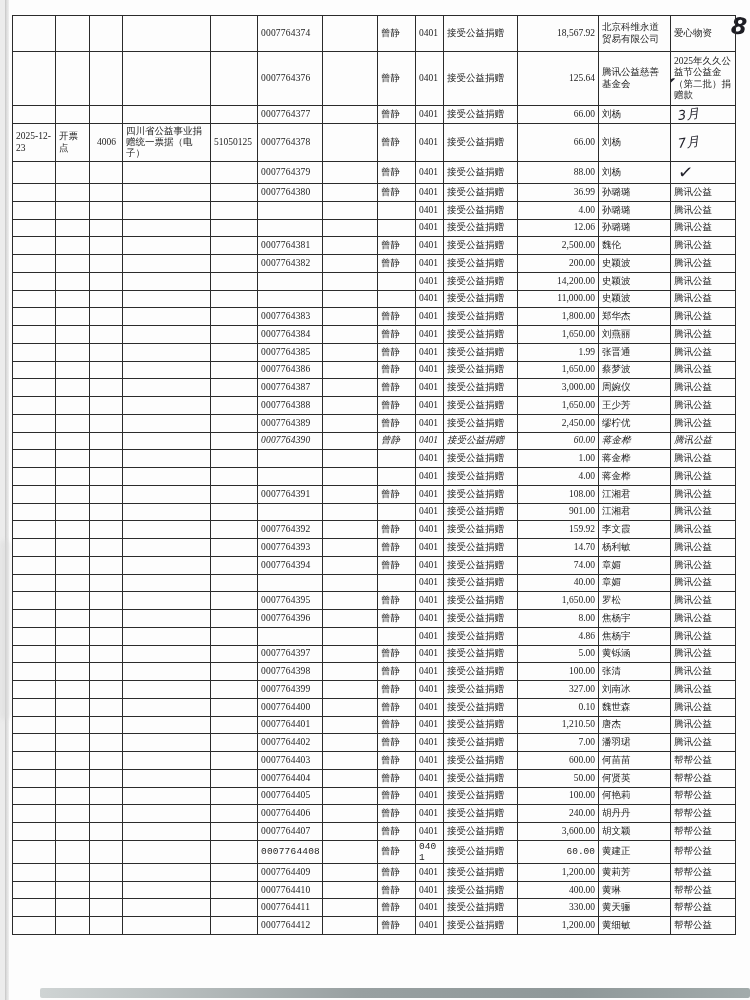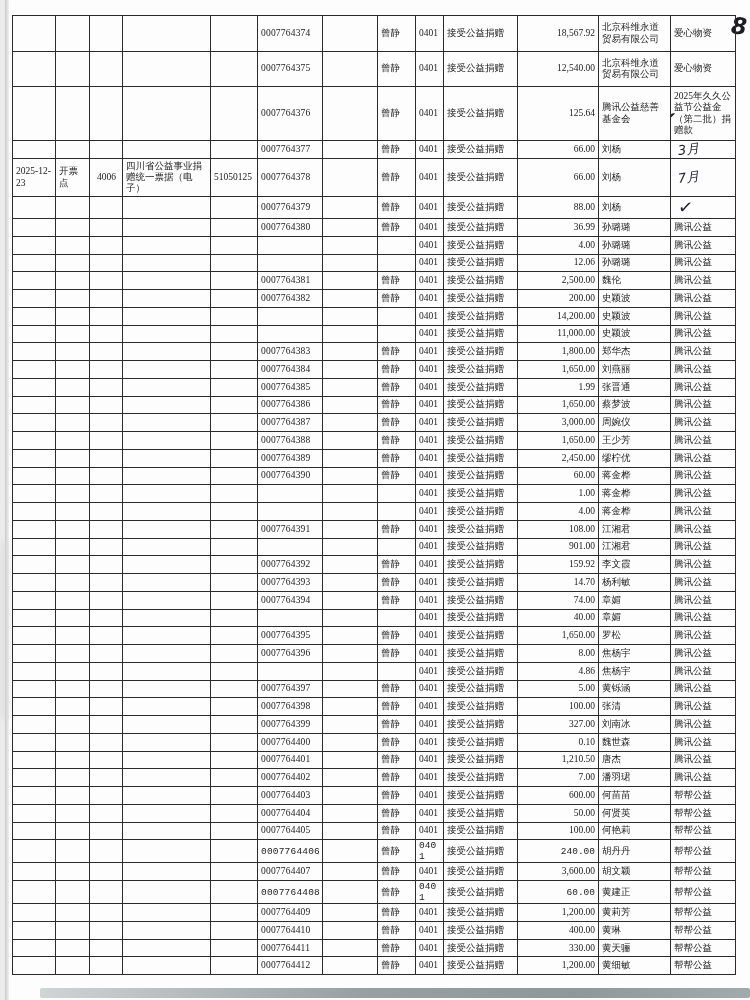--- a/index.html
+++ b/index.html
@@ -67,35 +67,20 @@
           <td></td>
           <td class="c-receipt">0007764374</td>
           <td></td>
           <td>曾静</td>
           <td>0401</td>
           <td>接受公益捐赠</td>
           <td class="c-amount">18,567.92</td>
           <td>北京科维永道贸易有限公司</td>
           <td class="c-note"><span>爱心物资</span></td>
         </tr>
-        <tr style="height: 35px;">
-          <td></td>
-          <td></td>
-          <td class="c-site"></td>
-          <td></td>
-          <td></td>
-          <td class="c-receipt">0007764375</td>
-          <td></td>
-          <td>曾静</td>
-          <td>0401</td>
-          <td>接受公益捐赠</td>
-          <td class="c-amount">12,540.00</td>
-          <td>北京科维永道贸易有限公司</td>
-          <td class="c-note"><span>爱心物资</span></td>
-        </tr>
         <tr style="height: 54px;">
           <td></td>
           <td></td>
           <td class="c-site"></td>
           <td></td>
           <td></td>
           <td class="c-receipt">0007764376</td>
           <td></td>
           <td>曾静</td>
           <td>0401</td>
@@ -352,21 +337,21 @@
           <td></td>
           <td class="c-receipt">0007764389</td>
           <td></td>
           <td>曾静</td>
           <td>0401</td>
           <td>接受公益捐赠</td>
           <td class="c-amount">2,450.00</td>
           <td>缪柠优</td>
           <td class="c-note"><span>腾讯公益</span></td>
         </tr>
-        <tr style="height: 17.76px;">
+        <tr style="height: 17.76px; font-style: italic;">
           <td></td>
           <td></td>
           <td class="c-site"></td>
           <td></td>
           <td></td>
           <td class="c-receipt">0007764390</td>
           <td></td>
           <td>曾静</td>
           <td>0401</td>
           <td>接受公益捐赠</td>
@@ -667,21 +652,21 @@
           <td></td>
           <td class="c-receipt">0007764405</td>
           <td></td>
           <td>曾静</td>
           <td>0401</td>
           <td>接受公益捐赠</td>
           <td class="c-amount">100.00</td>
           <td>何艳莉</td>
           <td class="c-note"><span>帮帮公益</span></td>
         </tr>
-        <tr style="height: 17.76px; font-family: Liberation Mono, monospace;">
+        <tr style="height: 17.76px;">
           <td></td>
           <td></td>
           <td class="c-site"></td>
           <td></td>
           <td></td>
           <td class="c-receipt">0007764406</td>
           <td></td>
           <td>曾静</td>
           <td>0401</td>
           <td>接受公益捐赠</td>

